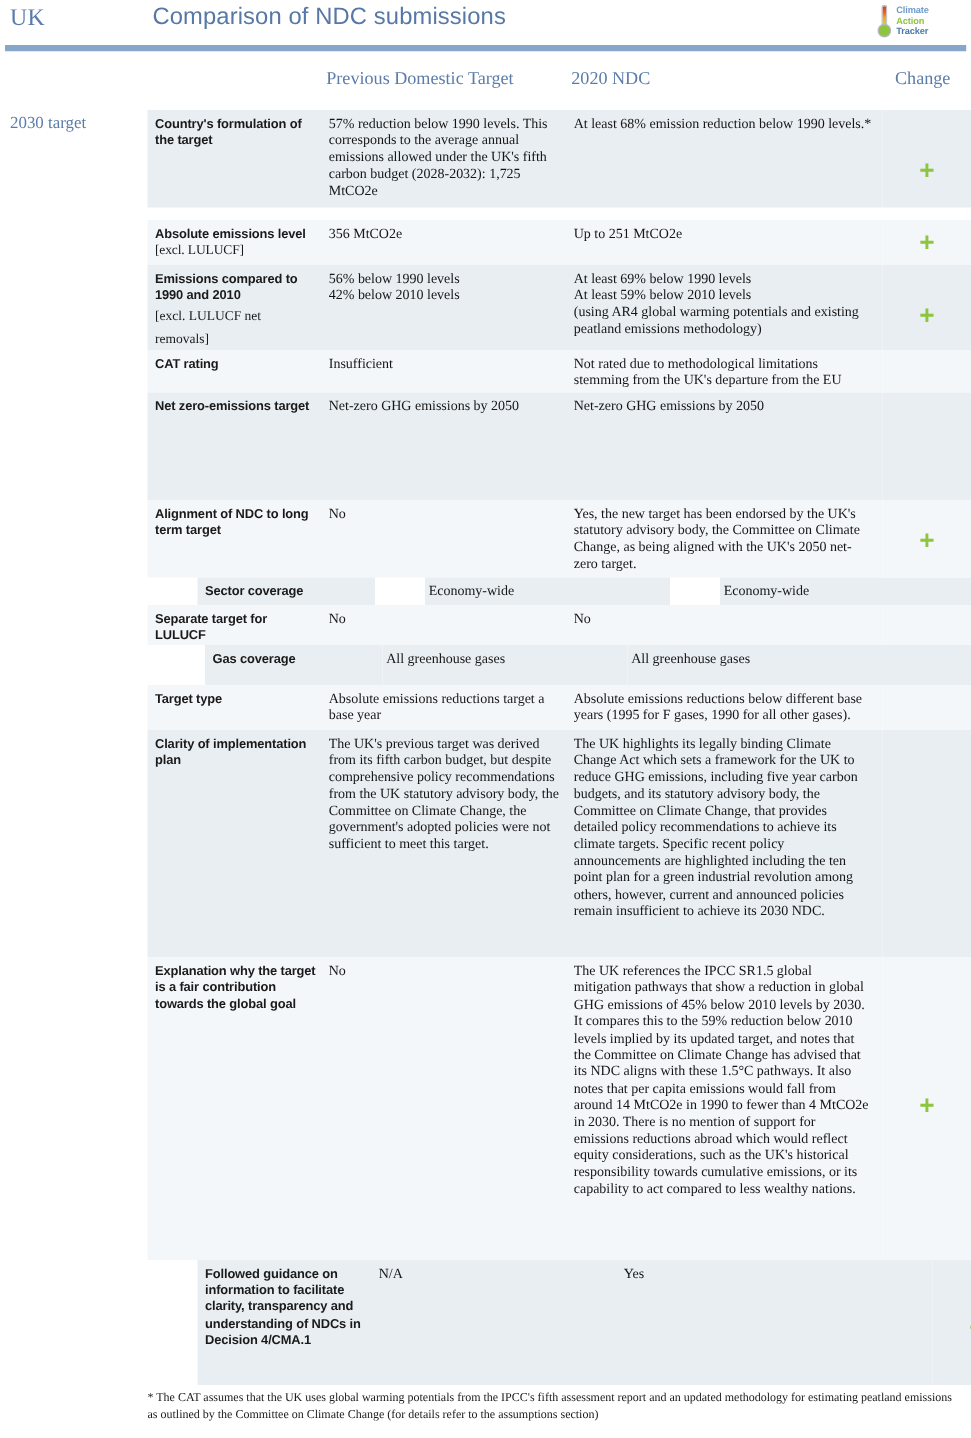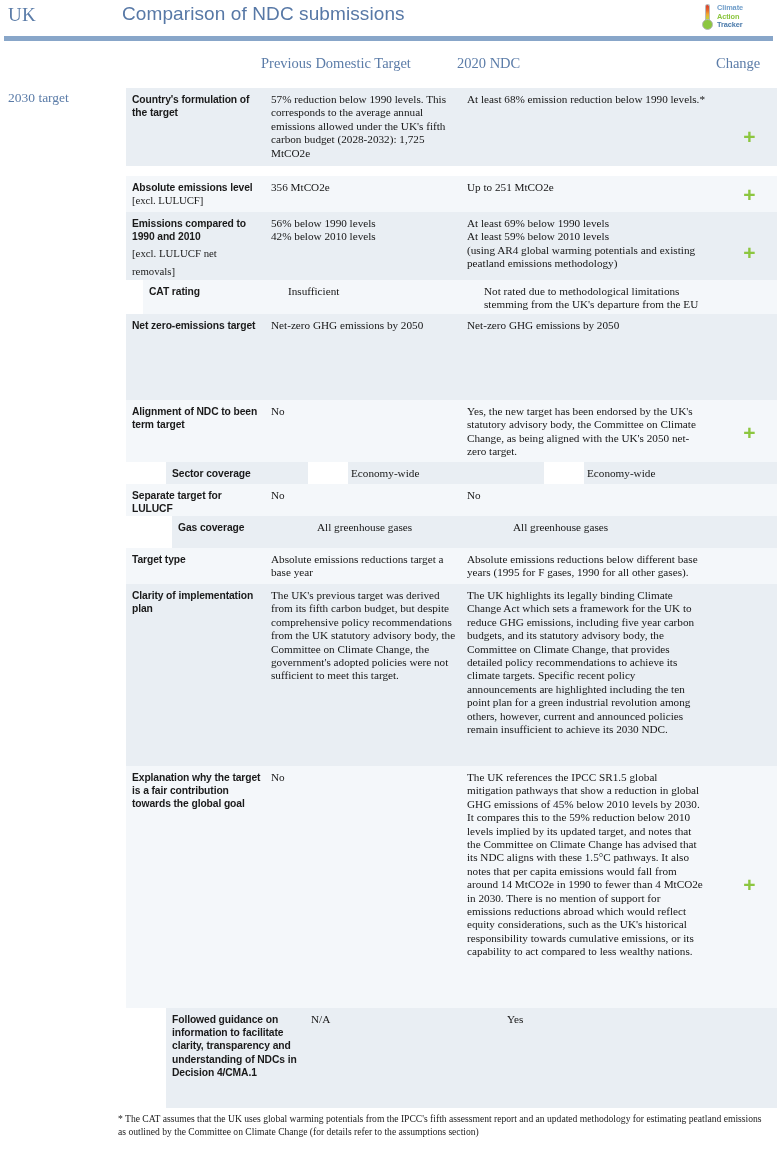--- a/index.html
+++ b/index.html
@@ -117,21 +117,20 @@
   }
   .c-side .side-label {
     font-family: "Liberation Serif", serif;
     font-size: 13.5px;
     color: #5b7ca8;
   }
   .c-item {
     width: 142px;
     flex: 0 0 142px;
     padding: 5px 6px 6px 6px;
-    margin-left: 8px;
   }
   .c-prev {
     width: 196px;
     flex: 0 0 196px;
     padding: 5px 8px 6px 3px;
   }
   .c-ndc {
     width: 250px;
     flex: 0 0 250px;
     padding: 5px 8px 6px 3px;
@@ -264,21 +263,21 @@
         </div>
         <div class="c-ndc">
           <div class="cell-text">At least 69% below 1990 levels
 At least 59% below 2010 levels
 (using AR4 global warming potentials and existing peatland emissions methodology)</div>
         </div>
         <div class="c-change">
           <div class="plus" style="top: 30px;">+</div>
         </div>
       </div>
-      <div class="row bg-b" style="height: 34px; padding-left: 17px;">
+      <div class="row bg-b" style="height: 34px;">
         <div class="c-side"></div>
         <div class="c-item">
           <div class="item-label">CAT rating</div>
         </div>
         <div class="c-prev">
           <div class="cell-text">Insufficient</div>
         </div>
         <div class="c-ndc">
           <div class="cell-text">Not rated due to methodological limitations stemming from the UK's departure from the EU</div>
         </div>
@@ -293,21 +292,21 @@
           <div class="cell-text">Net-zero GHG emissions by 2050</div>
         </div>
         <div class="c-ndc">
           <div class="cell-text">Net-zero GHG emissions by 2050</div>
         </div>
         <div class="c-change"></div>
       </div>
       <div class="row bg-b" style="height: 62px;">
         <div class="c-side"></div>
         <div class="c-item">
-          <div class="item-label">Alignment of NDC to been term target</div>
+          <div class="item-label">Alignment of NDC to long term target</div>
         </div>
         <div class="c-prev">
           <div class="cell-text">No</div>
         </div>
         <div class="c-ndc">
           <div class="cell-text">Yes, the new target has been endorsed by the UK's statutory advisory body, the Committee on Climate Change, as being aligned with the UK's 2050 net-zero target.</div>
         </div>
         <div class="c-change">
           <div class="plus" style="top: 22px;">+</div>
         </div>

